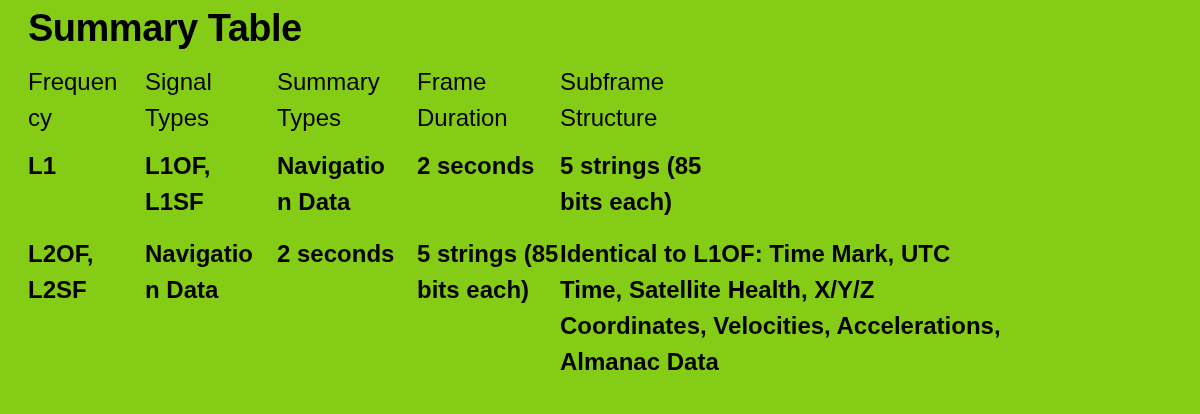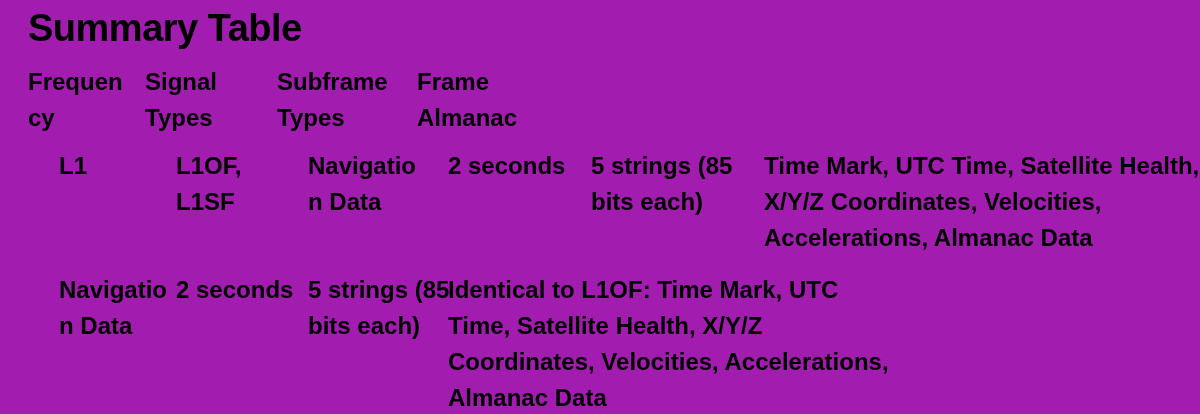--- a/index.html
+++ b/index.html
@@ -12,44 +12,43 @@
     height: 414px;
     overflow: hidden;
     font-family: "Liberation Sans", sans-serif;
     color: #000000;
   }
   .doc {
     box-sizing: border-box;
     width: 1200px;
     height: 414px;
     padding: 6px 0 0 28px;
-    background: #a21caf;
+    background: #84cc16;
   }
   .title {
     margin: 0;
     font-size: 38px;
     line-height: 44px;
     font-weight: 700;
     letter-spacing: -0.5px;
     white-space: pre;
   }
   .summary-table {
     margin-top: 14px;
   }
   .trow {
     display: grid;
     grid-template-columns: 117px 132px 140px 143px 173px auto;
     align-items: start;
   }
   .trow.header-row .tcell {
-    font-weight: 700;
+    font-weight: 400;
   }
   .trow.body-row {
     margin-top: 12px;
-    margin-left: 31px;
   }
   .trow.body-row + .trow.body-row {
     margin-top: 16px;
   }
   .tcell {
     font-size: 24px;
     line-height: 36px;
     white-space: pre;       
     overflow: visible;
     font-weight: bold;
@@ -65,41 +64,42 @@
 
   <h1 class="title">Summary Table</h1>
 
   <div class="summary-table">
 
     <div class="trow header-row">
       <div class="tcell">Frequen
 cy</div>
       <div class="tcell">Signal
 Types</div>
-      <div class="tcell">Subframe
+      <div class="tcell">Summary
 Types</div>
       <div class="tcell">Frame
-Almanac</div>
+Duration</div>
+      <div class="tcell">Subframe
+Structure</div>
     </div>
 
     <div class="trow body-row">
       <div class="tcell freq">L1</div>
       <div class="tcell">L1OF,
 L1SF</div>
       <div class="tcell">Navigatio
 n Data</div>
       <div class="tcell">2 seconds</div>
       <div class="tcell">5 strings (85
 bits each)</div>
-      <div class="tcell">Time Mark, UTC Time, Satellite Health,
-X/Y/Z Coordinates, Velocities,
-Accelerations, Almanac Data</div>
     </div>
 
     <div class="trow body-row">
+      <div class="tcell">L2OF,
+L2SF</div>
       <div class="tcell">Navigatio
 n Data</div>
       <div class="tcell">2 seconds</div>
       <div class="tcell">5 strings (85
 bits each)</div>
       <div class="tcell">Identical to L1OF: Time Mark, UTC
 Time, Satellite Health, X/Y/Z
 Coordinates, Velocities, Accelerations,
 Almanac Data</div>
     </div>

